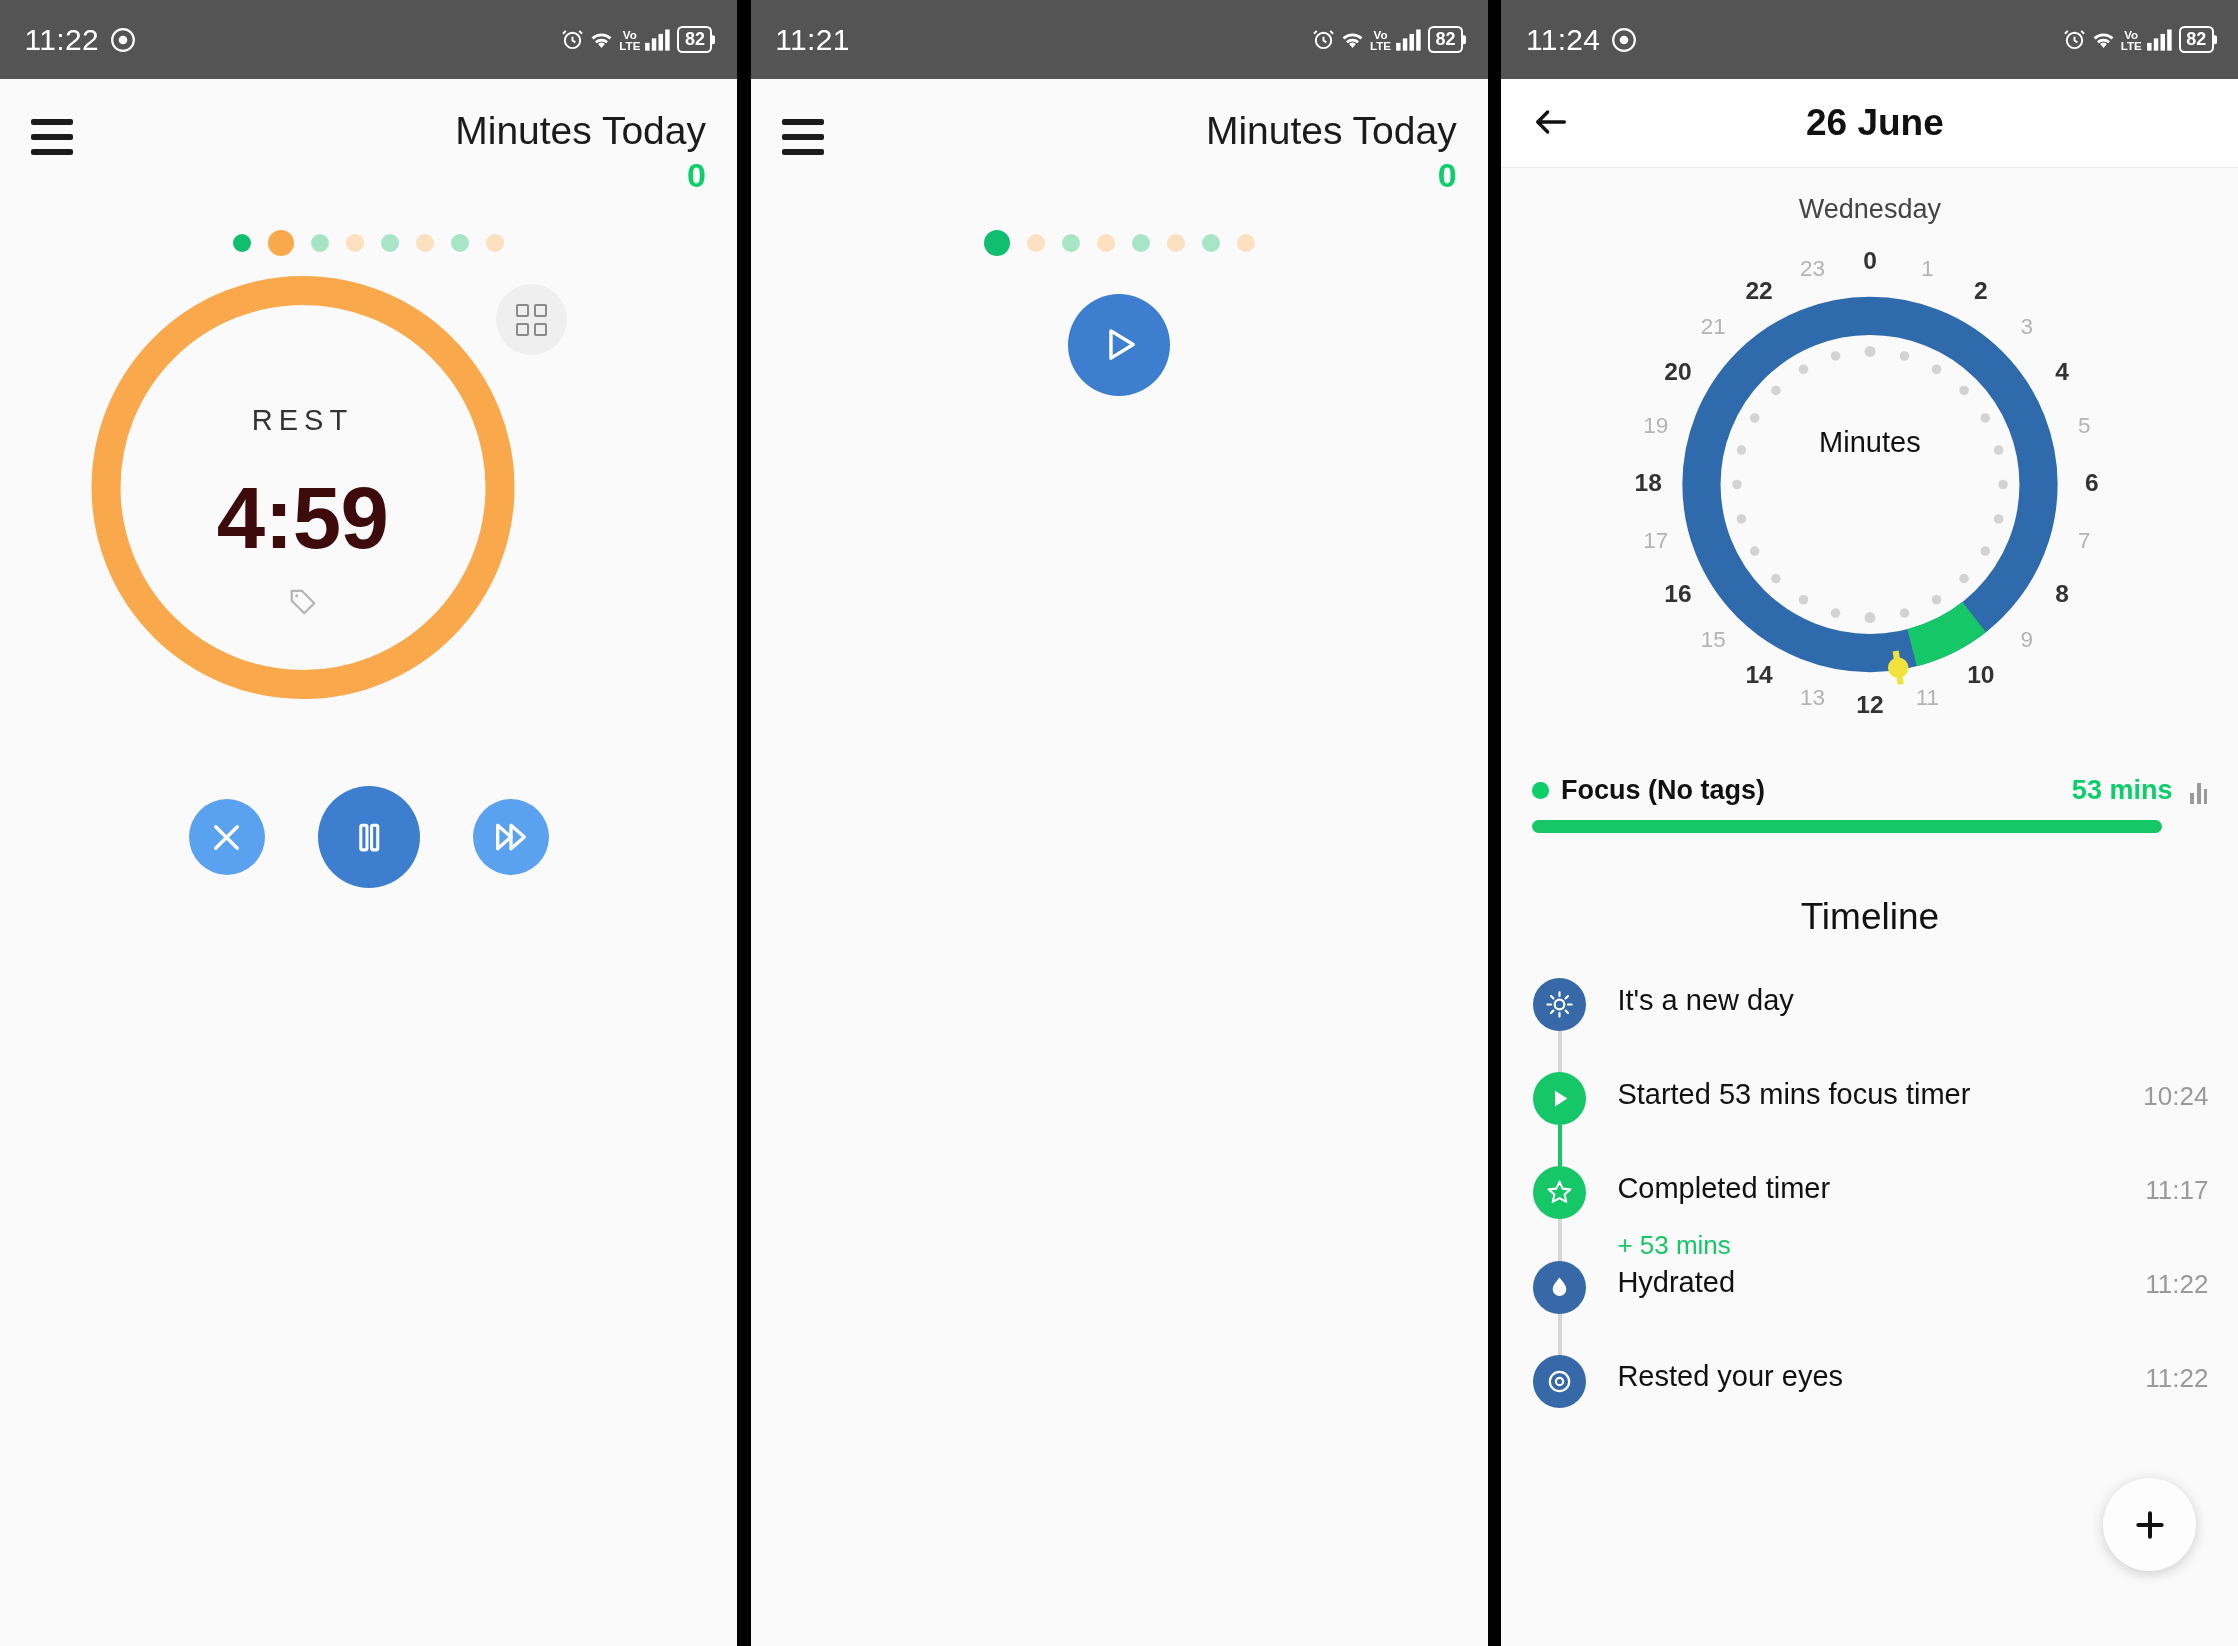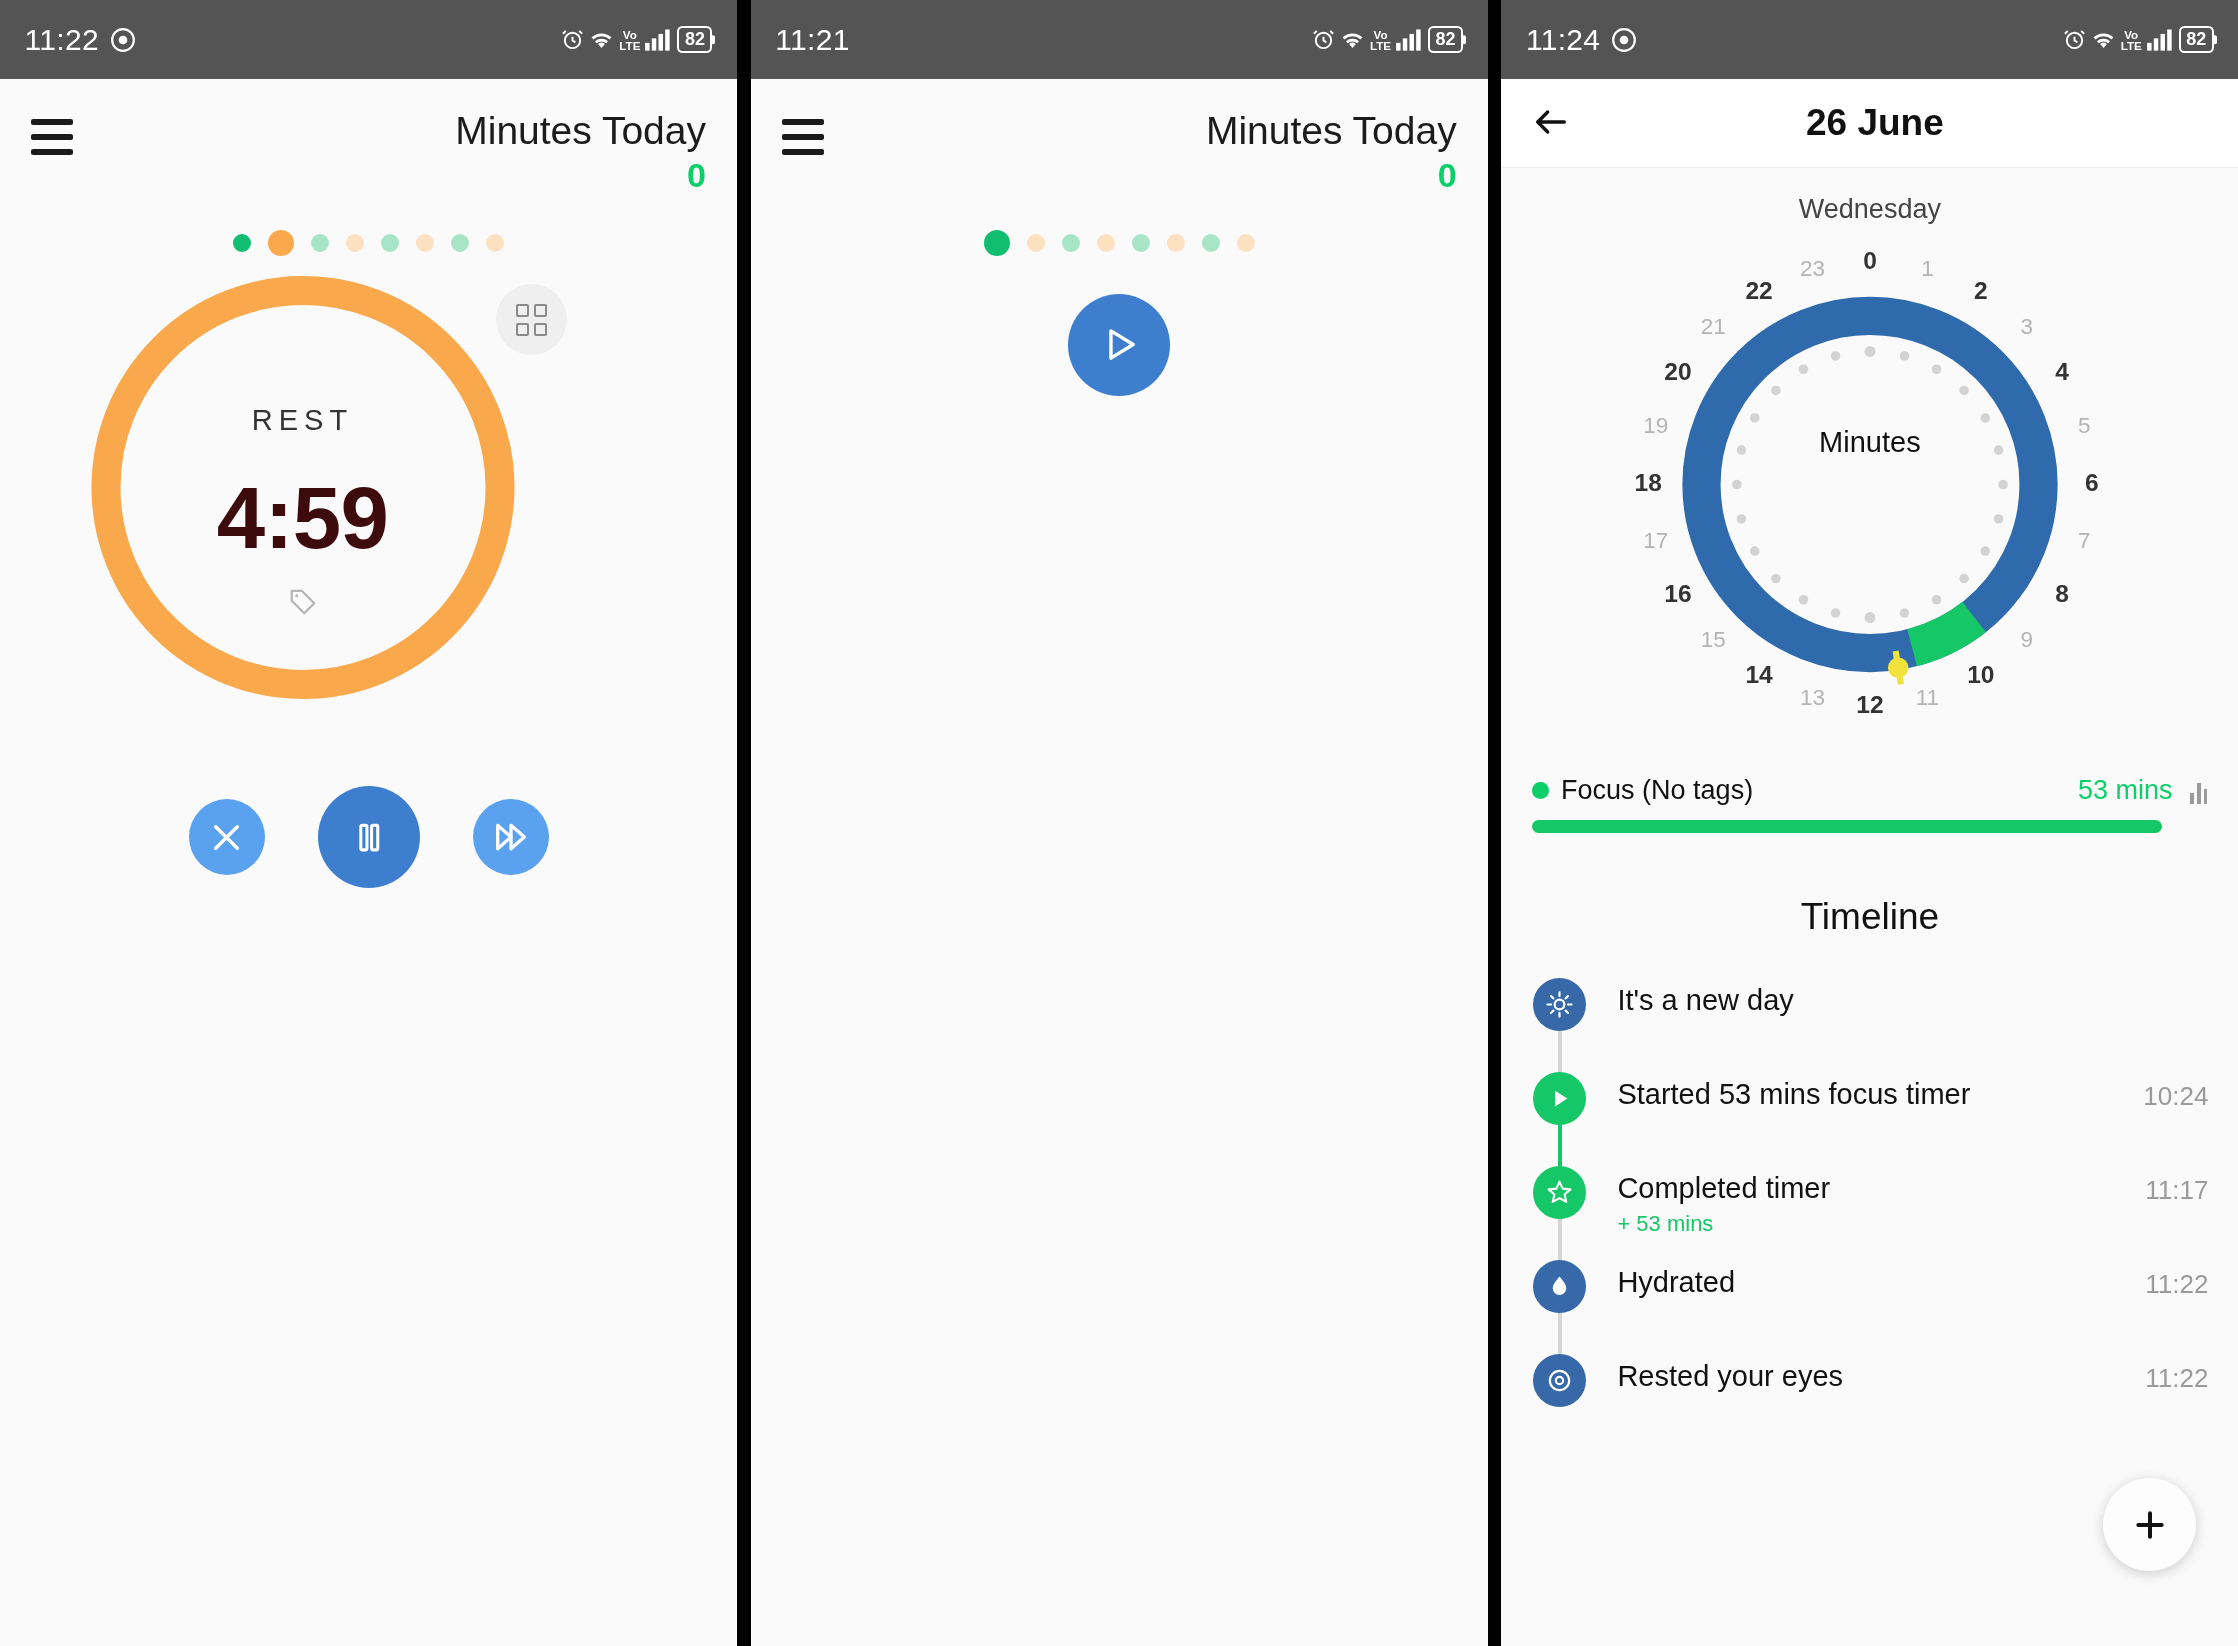--- a/index.html
+++ b/index.html
@@ -79,39 +79,39 @@
             padding:0 30px; gap:33px; border-bottom:0.7px solid #ececec; }
   .appbar-title { font-size:37px; font-weight:700; color:#111; flex:1; text-align:center;
                   margin-right:63px; }
   .weekday { text-align:center; font-size:27px; color:#444; margin-top:26px; }
   .clock-wrap { position:relative; width:737px; height:539px; }
   .clock-svg { position:absolute; left:50%; top:0; transform:translateX(-50%); }
   .clock-center { position:absolute; left:0; right:0; top:198px; text-align:center; }
   .clock-num { font-size:55px; font-weight:700; color:#0ccf6a; }
   .clock-unit { font-size:29px; color:#111; margin-top:2.7px; }
 
-  .stat { padding:0 31px; margin-top:11px; }
+  .stat { padding:0 31px; margin-top:11px;font-weight:bold; }
   .stat-row { display:flex; align-items:center; }
   .stat-dot { width:16.4px; height:16.4px; border-radius:50%; background:#0ccf6a; margin-right:12.3px; }
   .stat-name { font-size:27px; color:#111; flex:1; }
   .stat-val { font-size:27px; color:#0ccf6a; margin-right:18px; }
   .bar-ic { display:flex; align-items:flex-end; gap:3.4px; height:26px; }
   .bar-ic i { width:3.4px; background:#9a9a9a; display:block; }
   .stat-bar { height:13.7px; border-radius:6.8px; background:#16c767; margin-top:13.7px;
               width:calc(100% - 45px); }
 
   .timeline-title { text-align:center; font-size:37px; color:#111; margin-top:63px; }
   .tl { margin-top:40px; padding-left:32px; position:relative; }
   .tl-item { display:flex; align-items:flex-start; position:relative; min-height:94px; }
   .tl-ic { width:53px; height:53px; border-radius:50%; display:flex; align-items:center;
            justify-content:center; flex:0 0 53px; z-index:2; }
   .tl-line { position:absolute; left:25px; top:53px; width:4.1px; height:100%; }
   .tl-body { padding-left:31px; flex:1; padding-top:5.5px; }
   .tl-text { font-size:29px; color:#111; }
-  .tl-sub { font-size:22px; color:#16c767; margin-top:6px; }
+  .tl-sub { font-size:26px; color:#16c767; margin-top:25px; }
   .tl-time { font-size:26px; color:#9a9a9a; padding-top:8.2px; padding-right:30px; }
 
   .fab { position:absolute; right:42px; bottom:75px; width:93px; height:93px;
          border-radius:50%; background:#fdfdfd; box-shadow:0 2.7px 12.3px rgba(0,0,0,0.18);
          display:flex; align-items:center; justify-content:center; cursor:pointer; }
 </style>
 </head>
 <body>
 
 <div class="screens">

